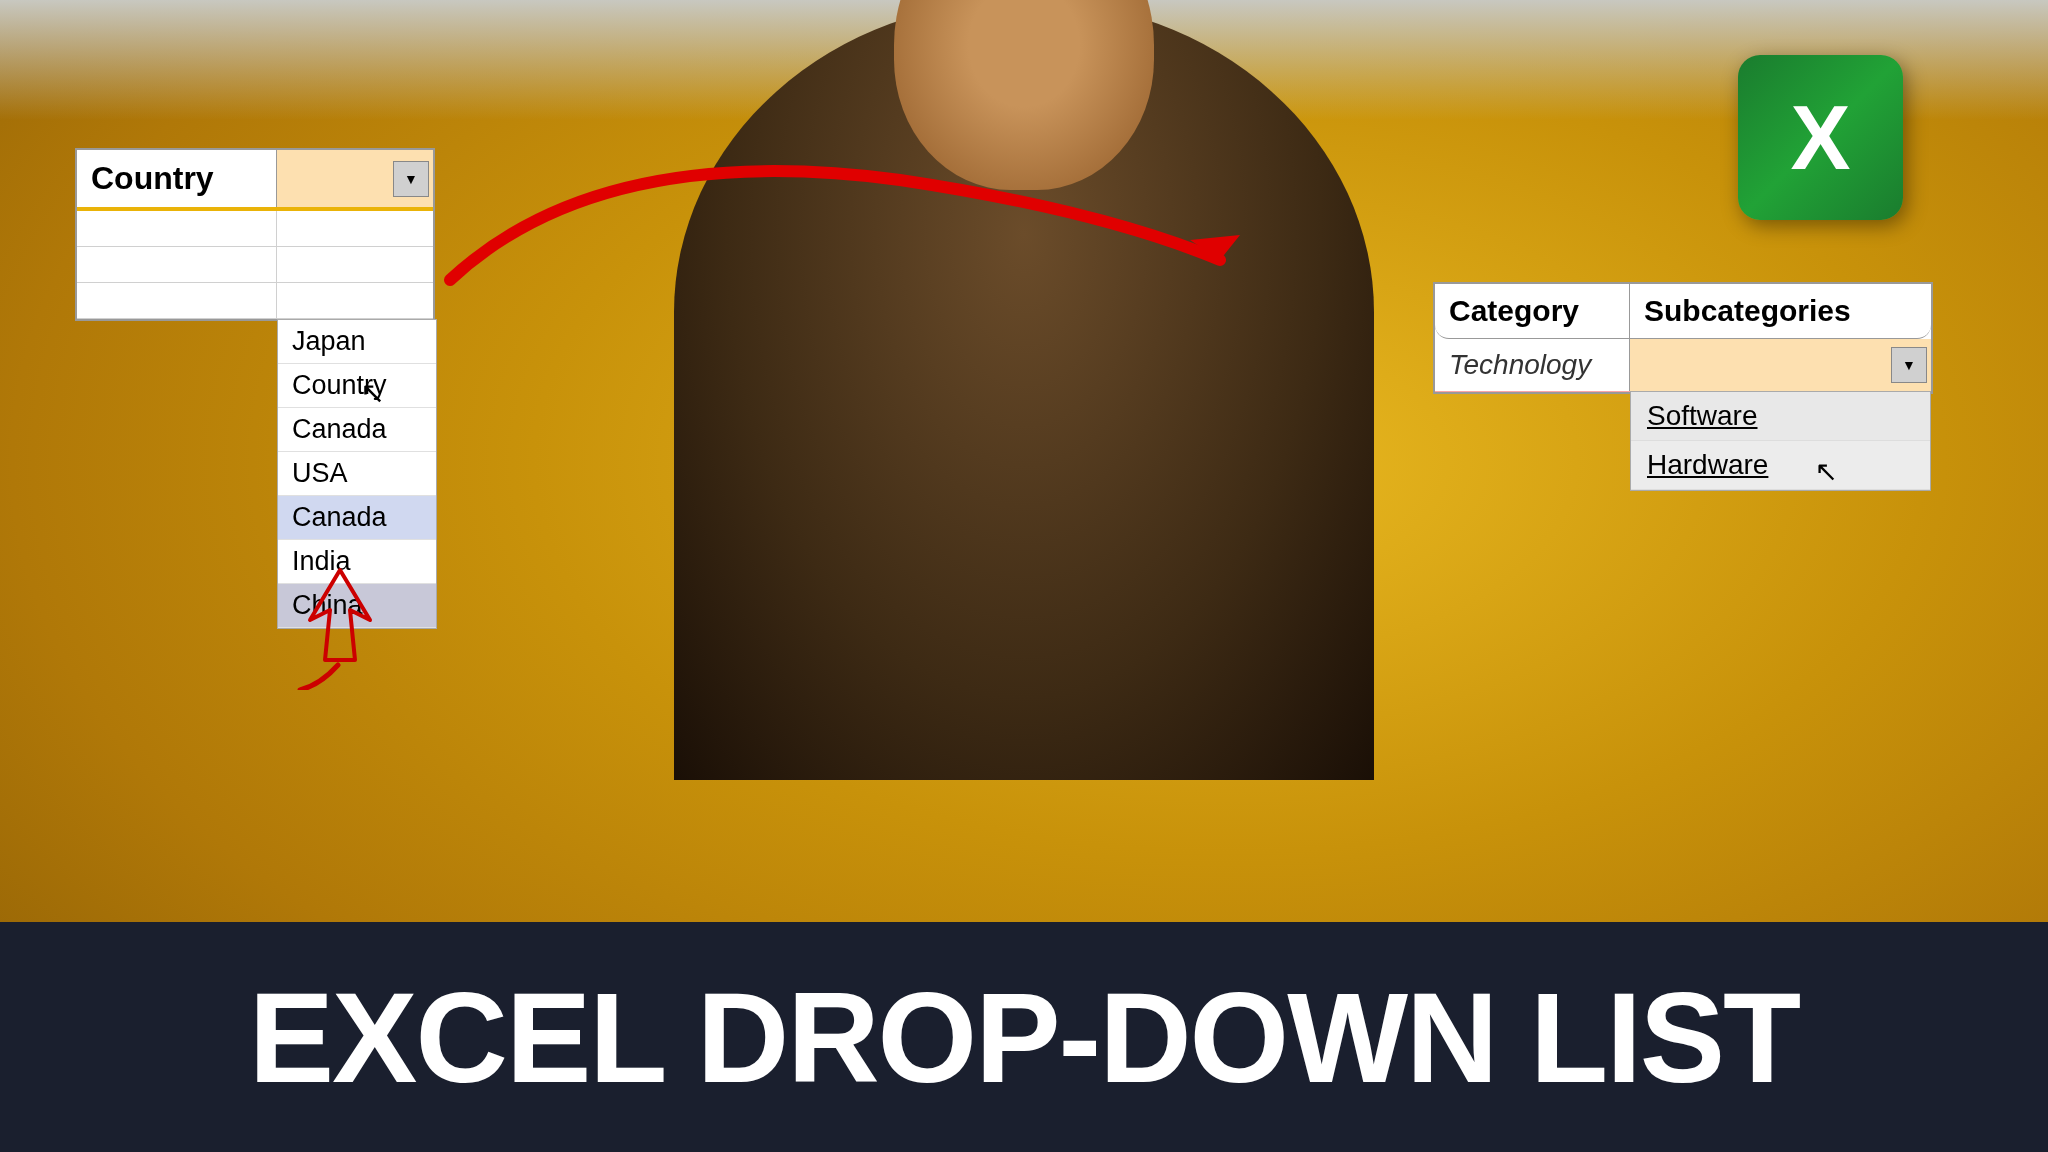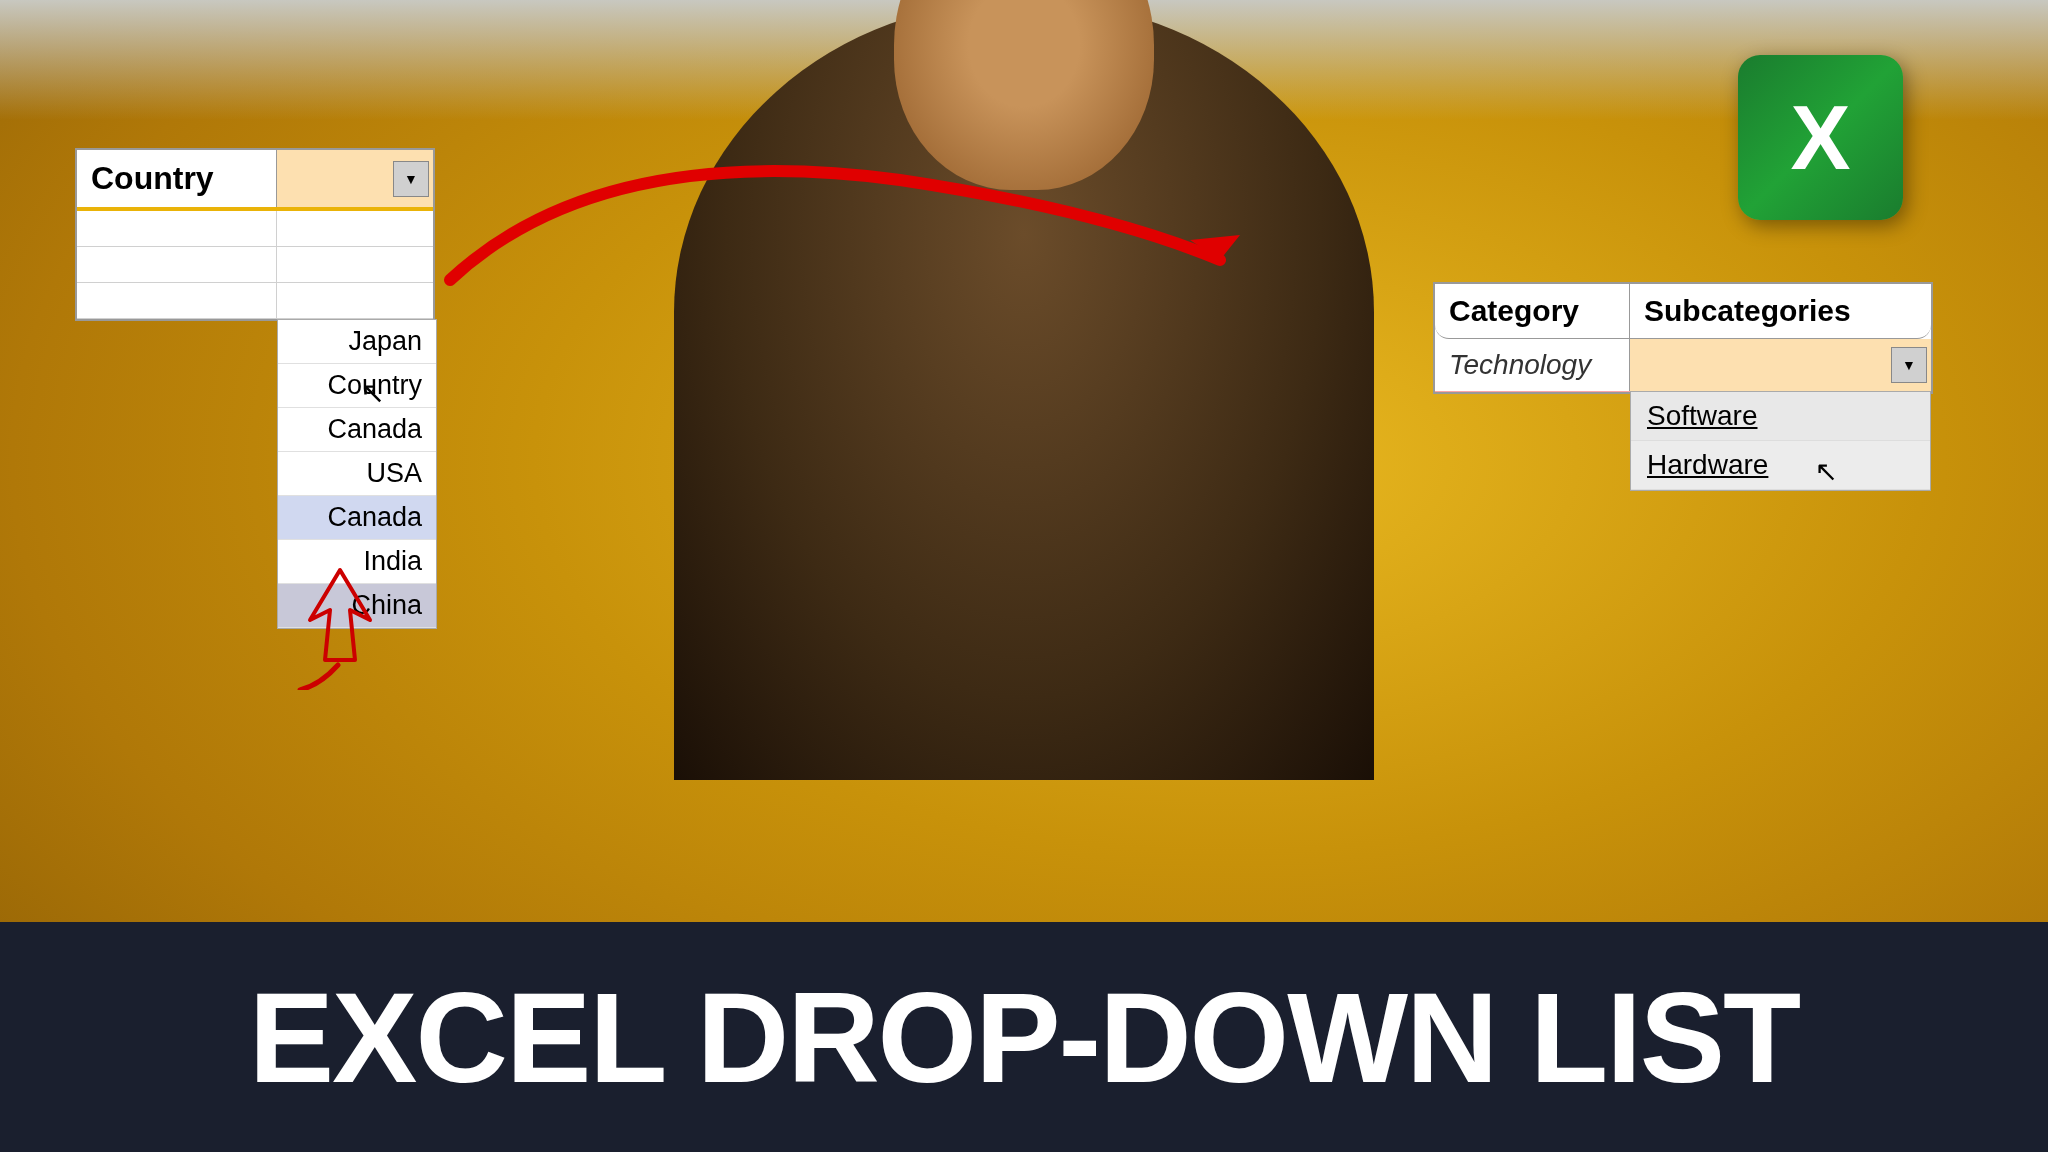--- a/index.html
+++ b/index.html
@@ -125,21 +125,20 @@
     }
 
     .dropdown-list {
       position: absolute;
       top: 100%;
       left: 200px;
       width: 160px;
       background: white;
       border: 1px solid #aaa;
       z-index: 20;
-      text-align: right;
     }
 
     .dropdown-item {
       padding: 6px 14px;
       font-size: 27px;
       border-bottom: 1px solid #e0e0e0;
       cursor: pointer;
     }
 
     .dropdown-item.highlighted {

